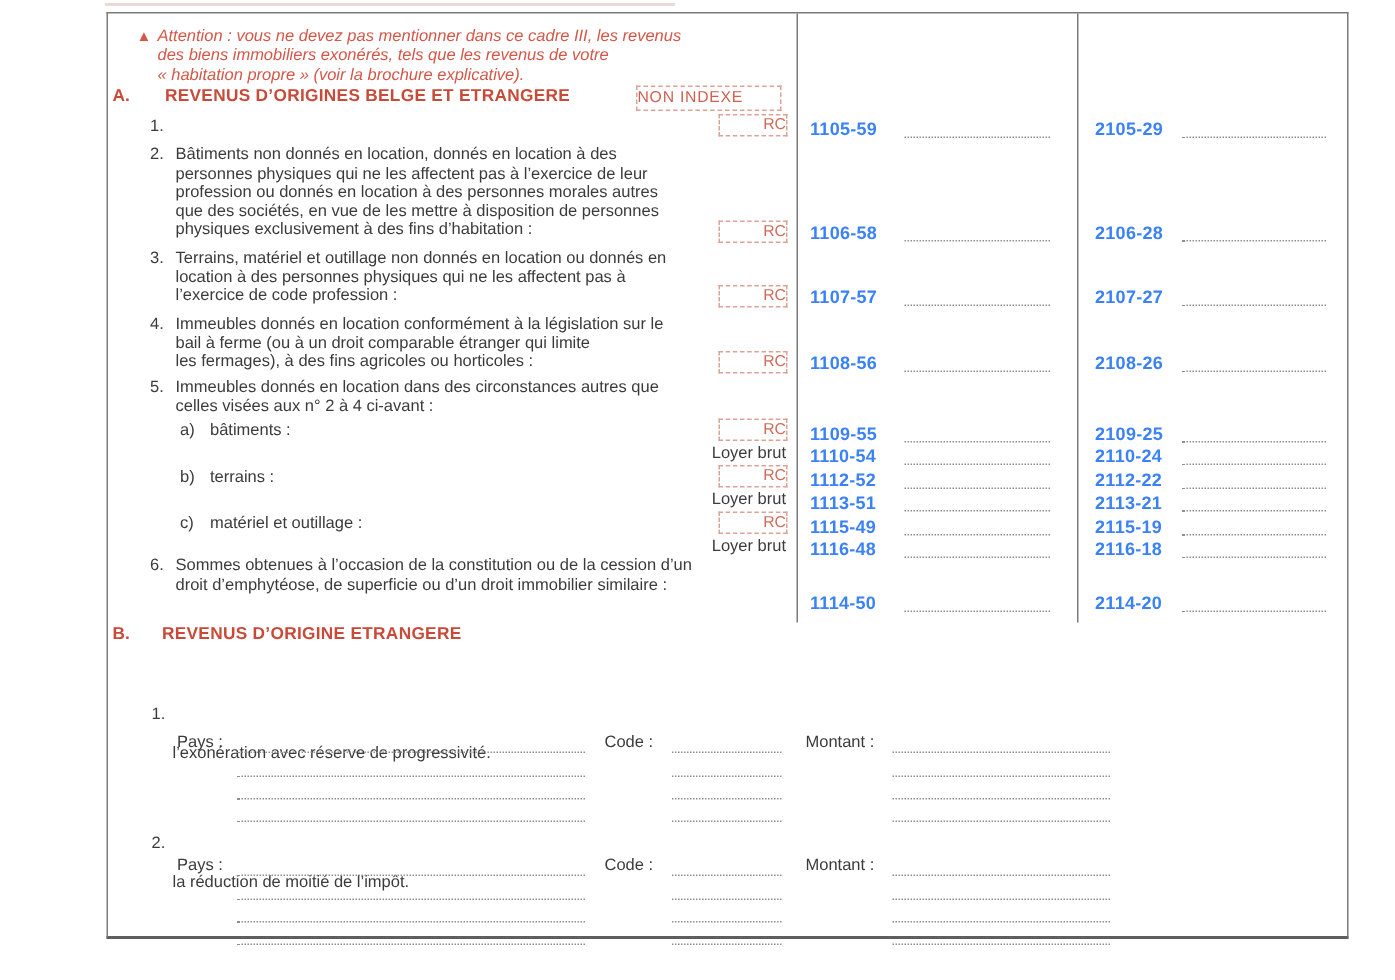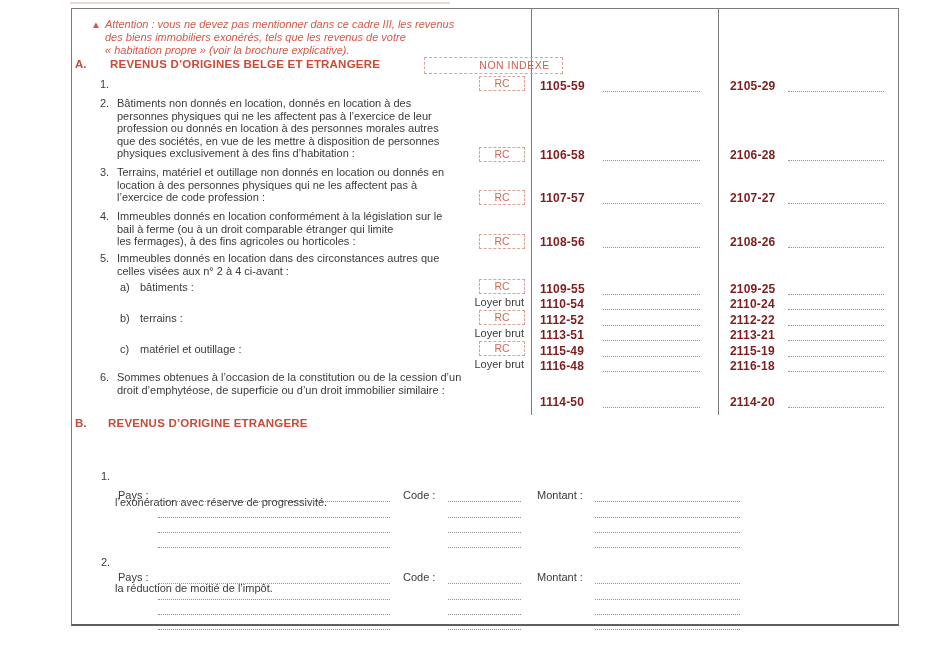--- a/index.html
+++ b/index.html
@@ -22,37 +22,37 @@
   .warn-text { position:absolute; left:33px; top:9px; font-size:11px; line-height:12.8px;
                font-style:italic; color:#d3584a; }
 
   
   .sec-letter { position:absolute; font-size:11.5px; font-weight:bold; color:#c94a38; }
   .sec-title  { position:absolute; font-size:11.5px; font-weight:bold; color:#c94a38; letter-spacing:.2px;margin-left:14px; }
 
   .nonindexe {
     position:absolute; left:352px; top:48px; width:95px; height:15px;
     border:1px dashed #dba396; color:#cf5f4e; font-size:10.5px;
-    text-align:center; line-height:15px; letter-spacing:.5px;padding-left:42px;
+    text-align:left; line-height:15px; letter-spacing:.5px;
   }
   .rc {
     position:absolute; left:407px; width:44px; height:13px;
     border:1px dashed #dba396; color:#ce6b59; font-size:10.5px;
-    text-align:center; line-height:13px;
+    text-align:right; line-height:13px;
   }
   .loyer { position:absolute; left:344px; width:108px; text-align:right; font-size:11px; color:#3b3b3b; }
 
   
   .itm-num  { position:absolute; left:28px; font-size:11px; color:#3b3b3b; }
   .itm-text { position:absolute; left:45px; font-size:11px; line-height:12.6px; color:#3b3b3b; }
   .sub-num  { position:absolute; left:48px; font-size:11px; color:#3b3b3b; }
   .sub-text { position:absolute; left:68px; font-size:11px; color:#3b3b3b; }
 
   
-  .code { position:absolute; font-size:12px; font-weight:bold; color:#7f1d1d; letter-spacing:.2px; }
+  .code { position:absolute; font-size:12px; font-weight:bold; color:#3b82f6; letter-spacing:.2px; }
   .c1x { left:468px; } .c2x { left:658px; }
   .dotline { position:absolute; height:12px; border-bottom:1px dotted #8f8f8f; }
   .cd1 { left:531px; width:97px; } .cd2 { left:716px; width:96px; }
 
   
   .b-intro { position:absolute; left:29px; font-size:11px; line-height:13px; color:#3b3b3b; }
   .b-num   { position:absolute; left:29px; font-size:11px; color:#3b3b3b; }
   .b-text  { position:absolute; left:43px; font-size:11px; color:#3b3b3b;margin-top:26px; }
   .blab    { position:absolute; font-size:11px; color:#3b3b3b; }
   .blab-pays { left:46px; } .blab-code { left:331px; } .blab-mont { left:465px; }

